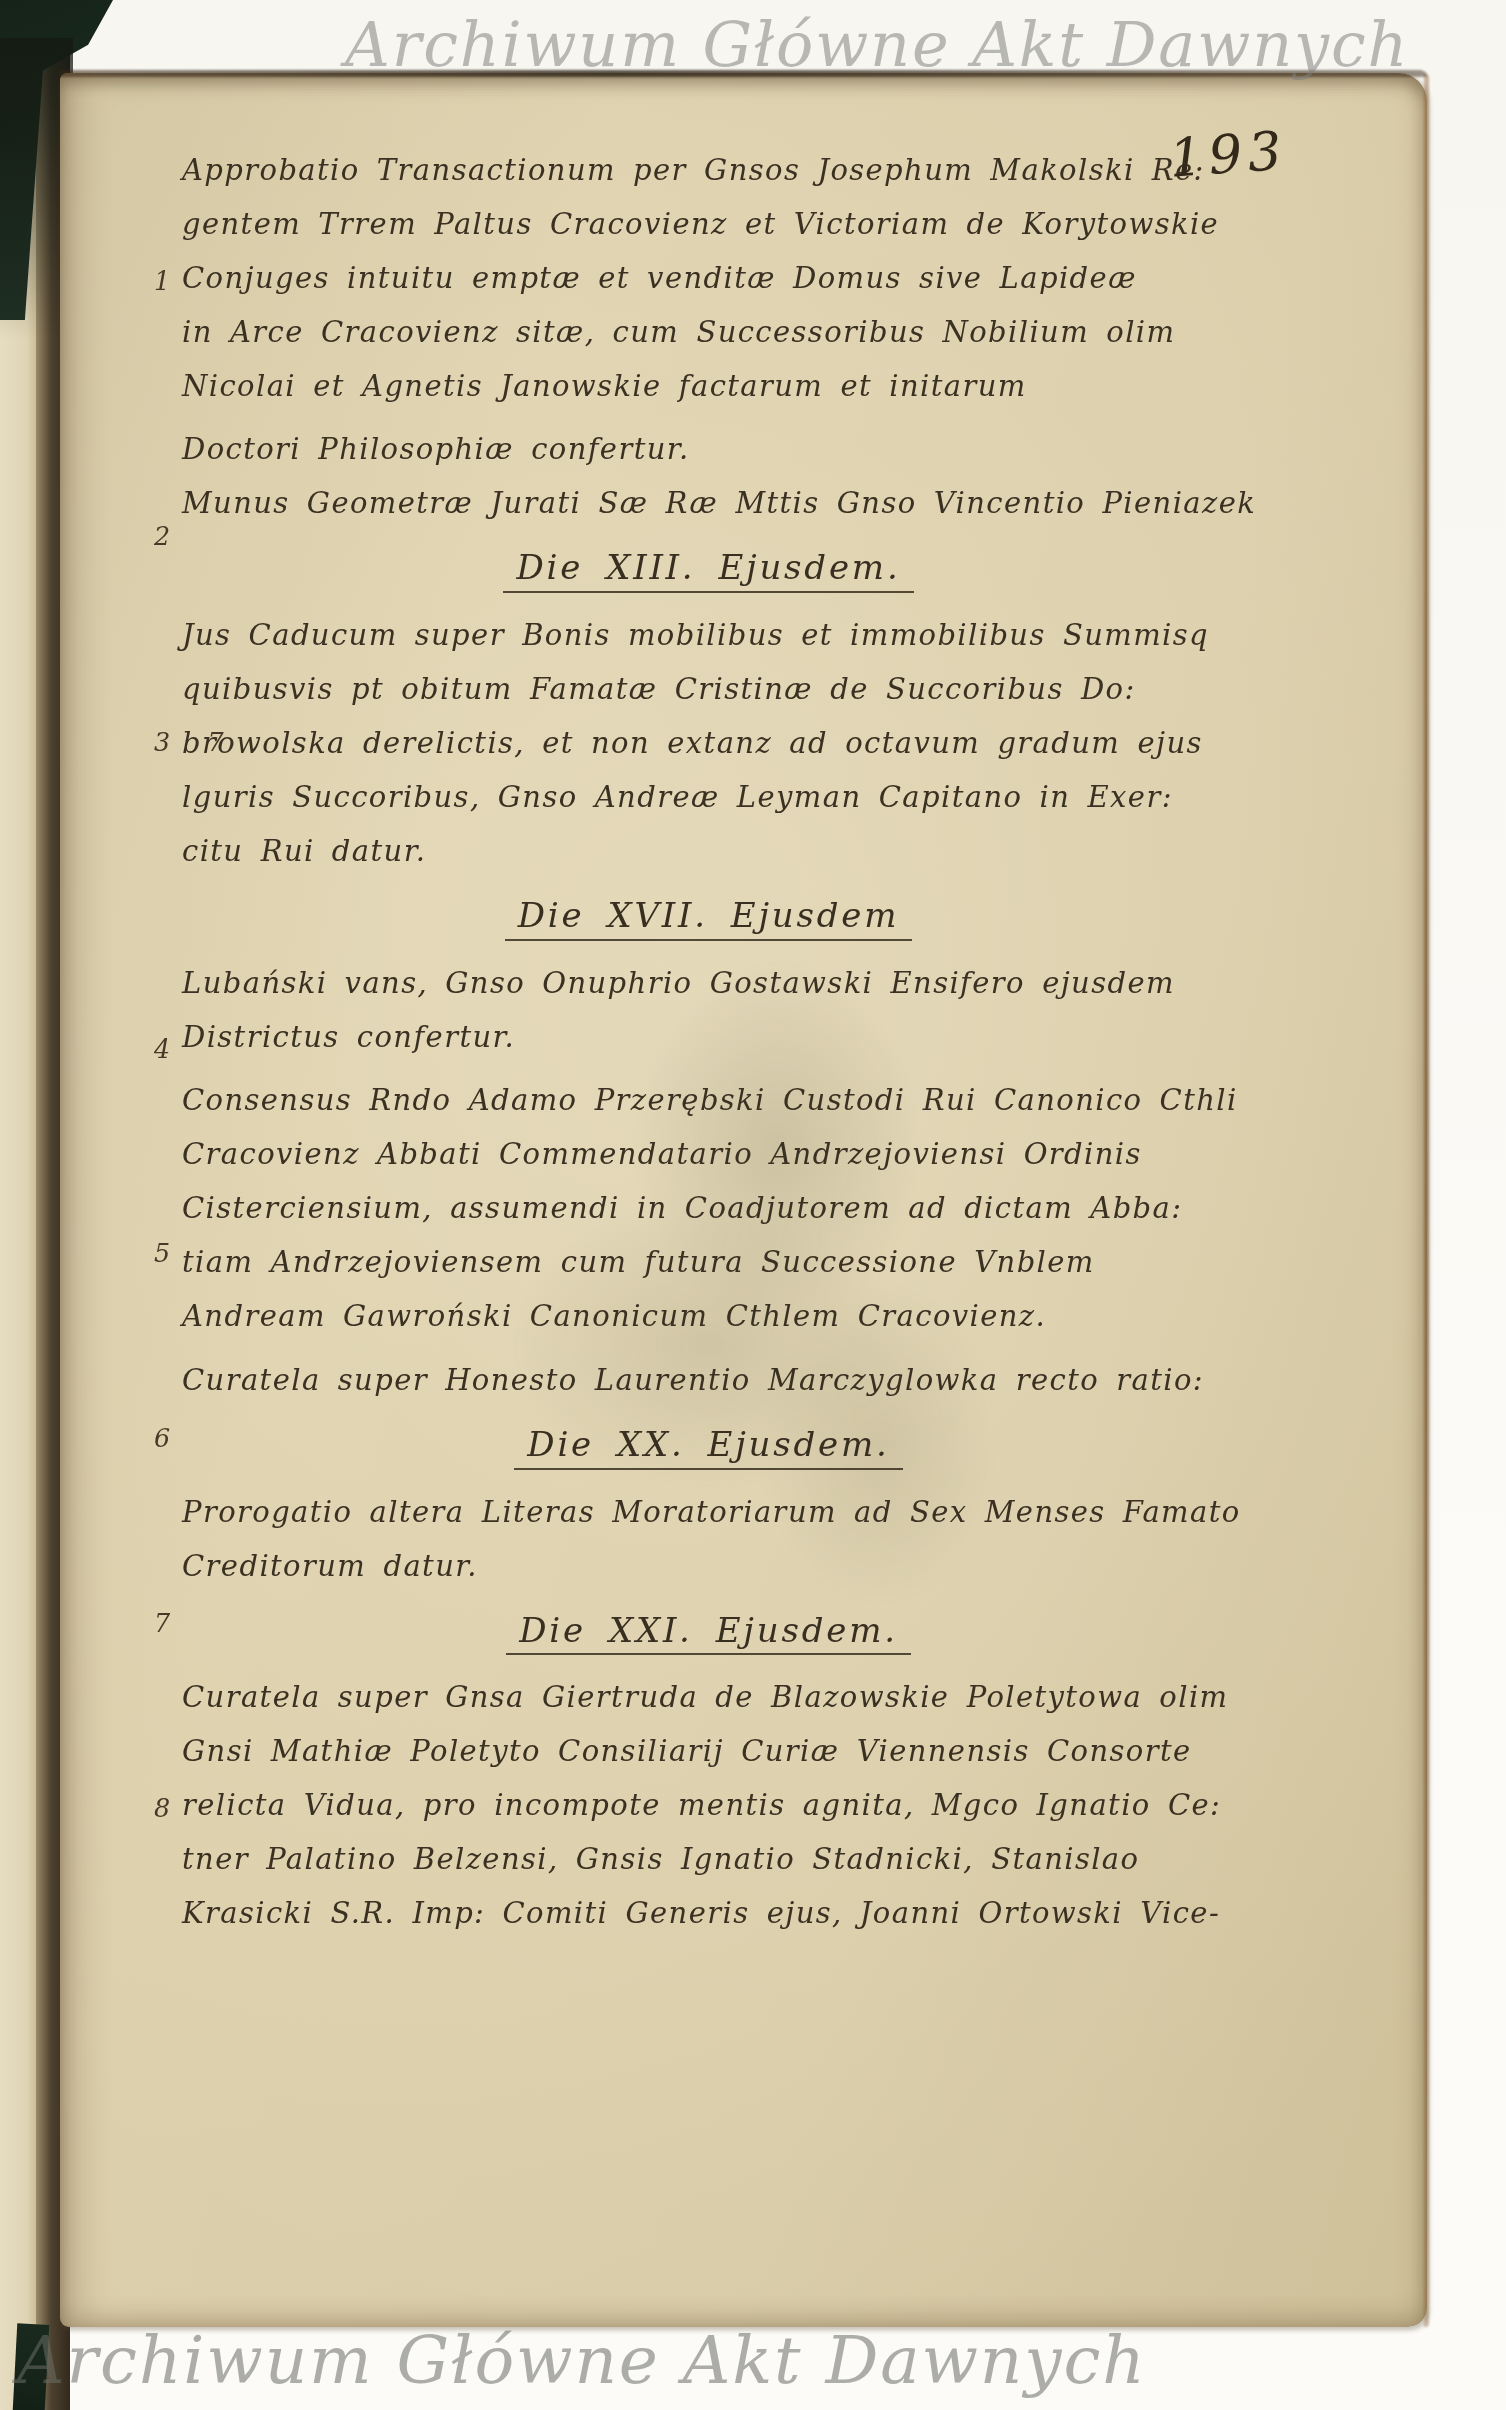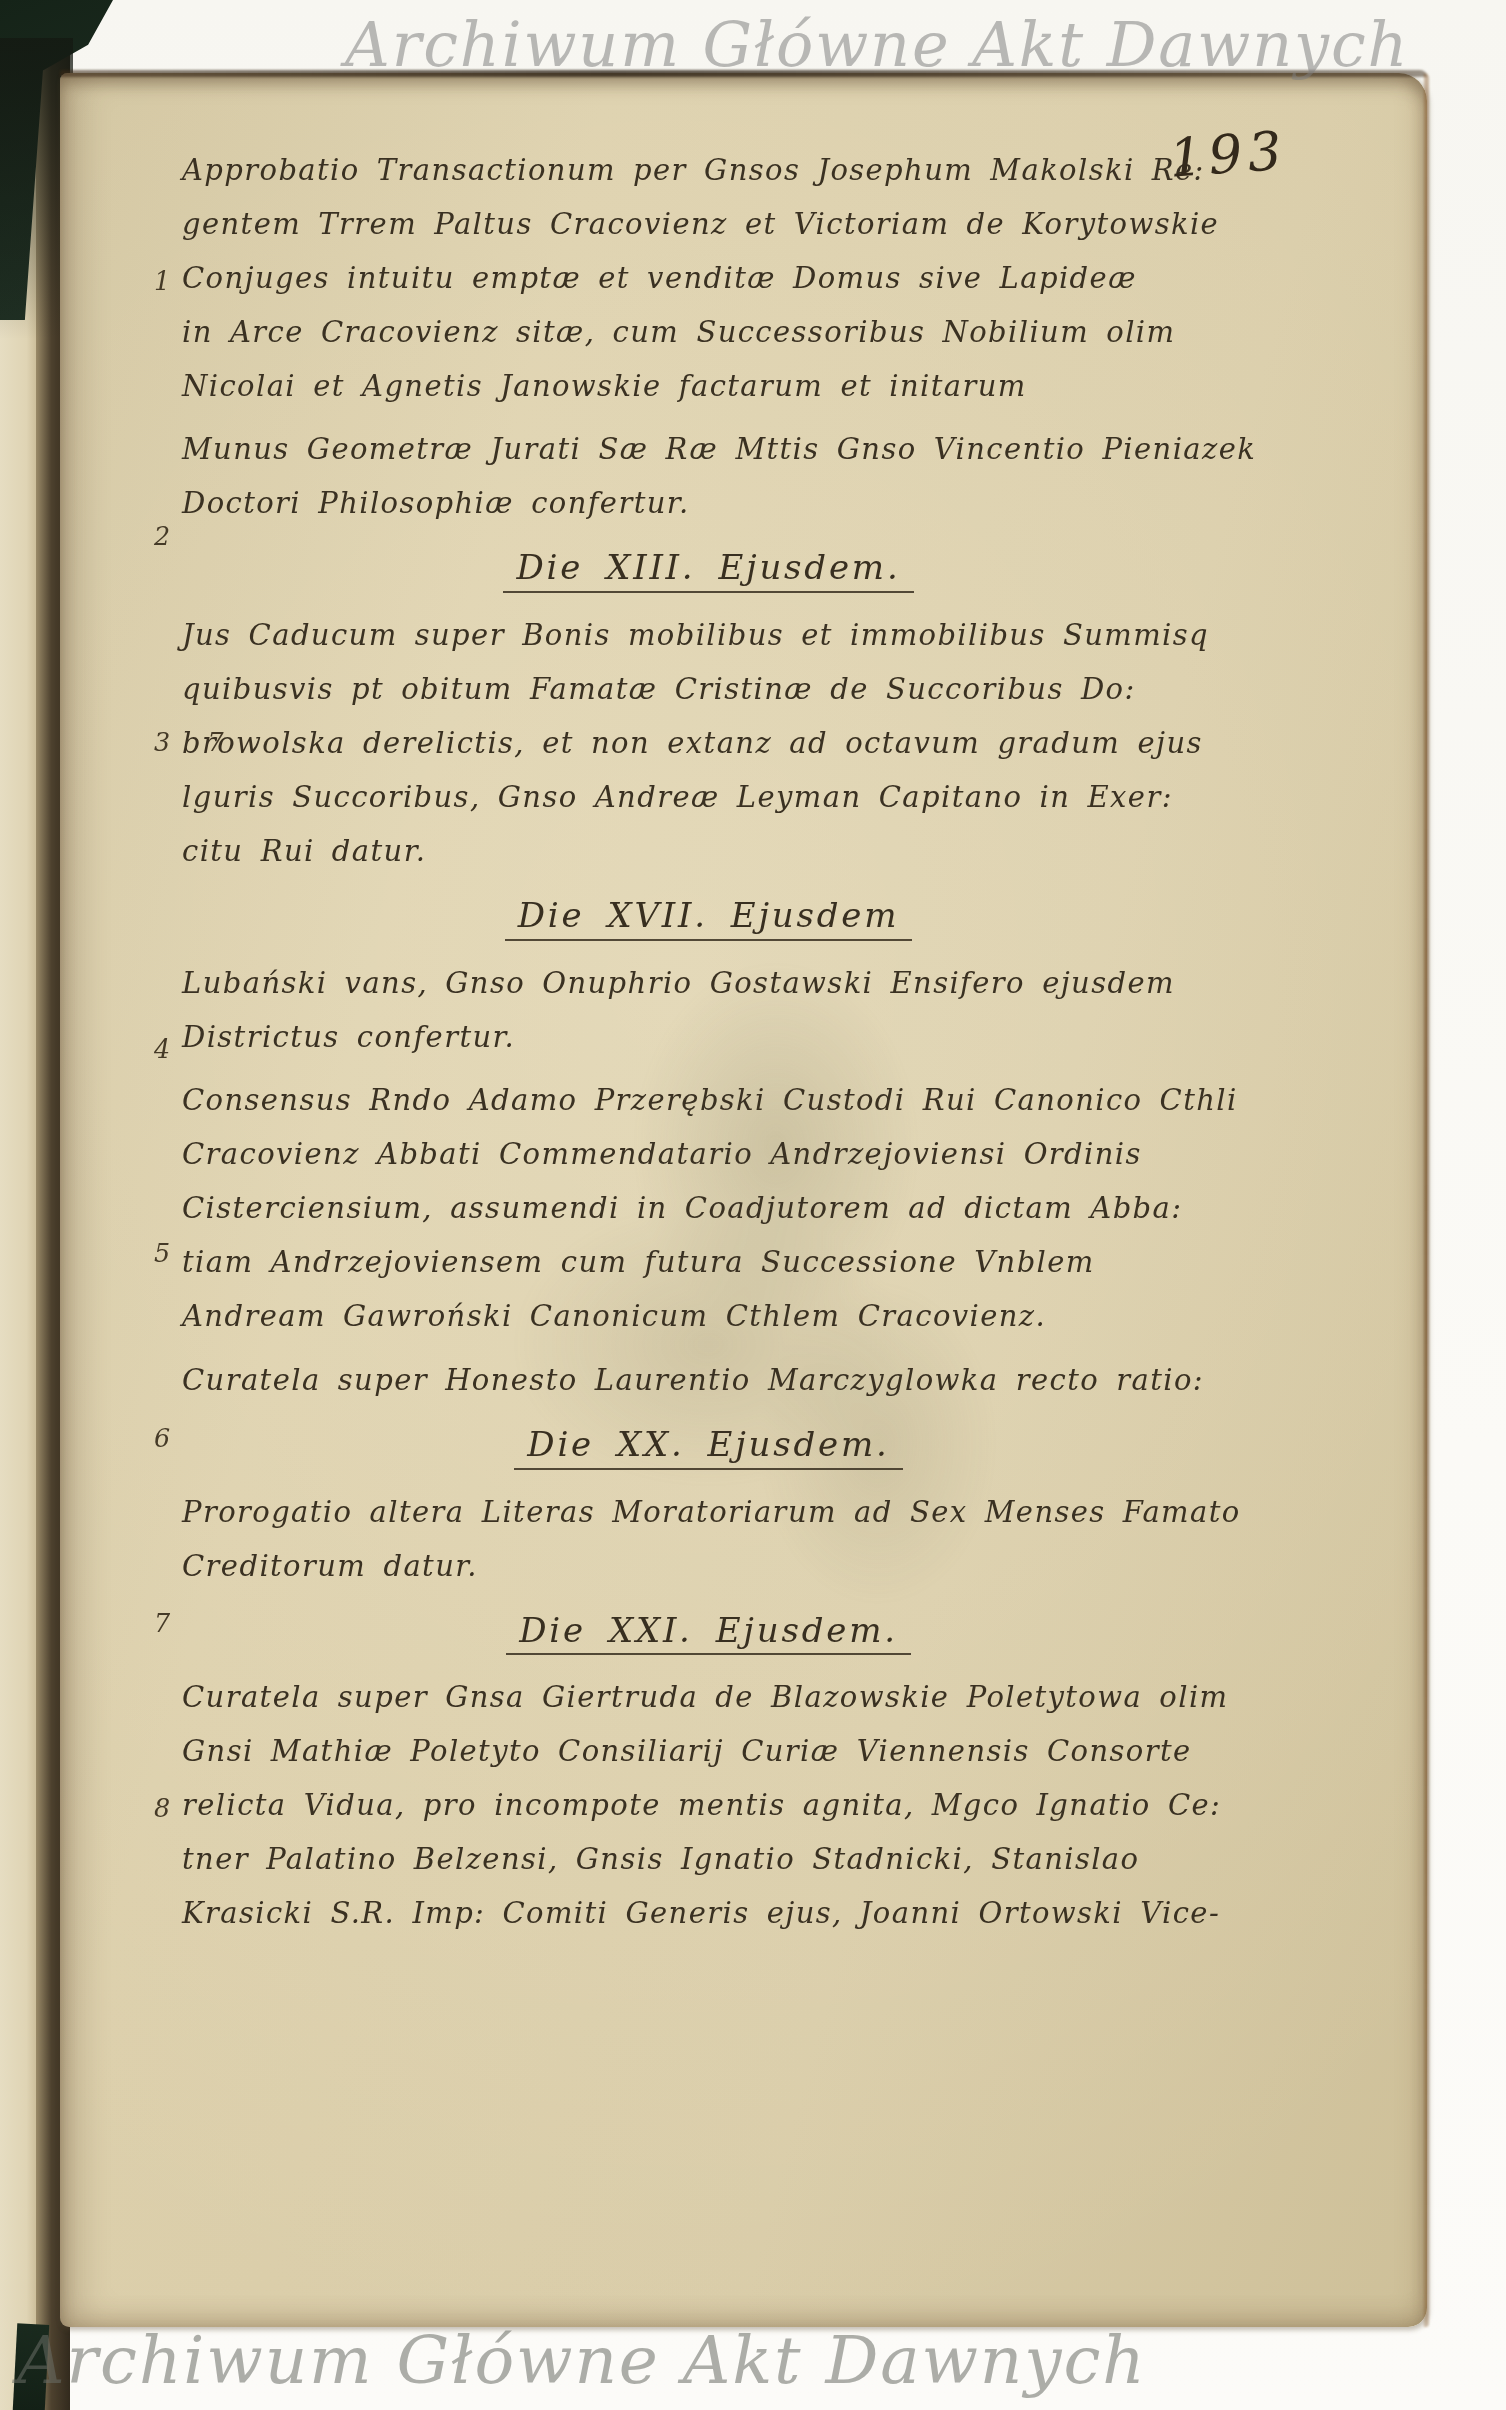--- a/index.html
+++ b/index.html
@@ -124,22 +124,22 @@
       <div class="entry">
         <span class="margin-num" style="top: 111px;">1</span>
         <span class="line">Approbatio Transactionum per Gnsos Josephum Makolski Re:</span>
         <span class="line">gentem Trrem Paltus Cracovienz et Victoriam de Korytowskie</span>
         <span class="line">Conjuges intuitu emptæ et venditæ Domus sive Lapideæ</span>
         <span class="line">in Arce Cracovienz sitæ, cum Successoribus Nobilium olim</span>
         <span class="line">Nicolai et Agnetis Janowskie factarum et initarum</span>
       </div>
       <div class="entry">
         <span class="margin-num" style="top: 87px;">2</span>
+        <span class="line">Doctori Philosophiæ confertur.</span>
         <span class="line">Munus Geometræ Jurati Sæ Ræ Mttis Gnso Vincentio Pieniazek</span>
-        <span class="line">Doctori Philosophiæ confertur.</span>
       </div>
       <div class="heading">Die XIII. Ejusdem.</div>
       <div class="entry">
         <span class="margin-num" style="top: 107px;">3 7</span>
         <span class="line">Jus Caducum super Bonis mobilibus et immobilibus Summisq</span>
         <span class="line">quibusvis pt obitum Famatæ Cristinæ de Succoribus Do:</span>
         <span class="line">browolska derelictis, et non extanz ad octavum gradum ejus</span>
         <span class="line">lguris Succoribus, Gnso Andreæ Leyman Capitano in Exer:</span>
         <span class="line">citu Rui datur.</span>
       </div>

